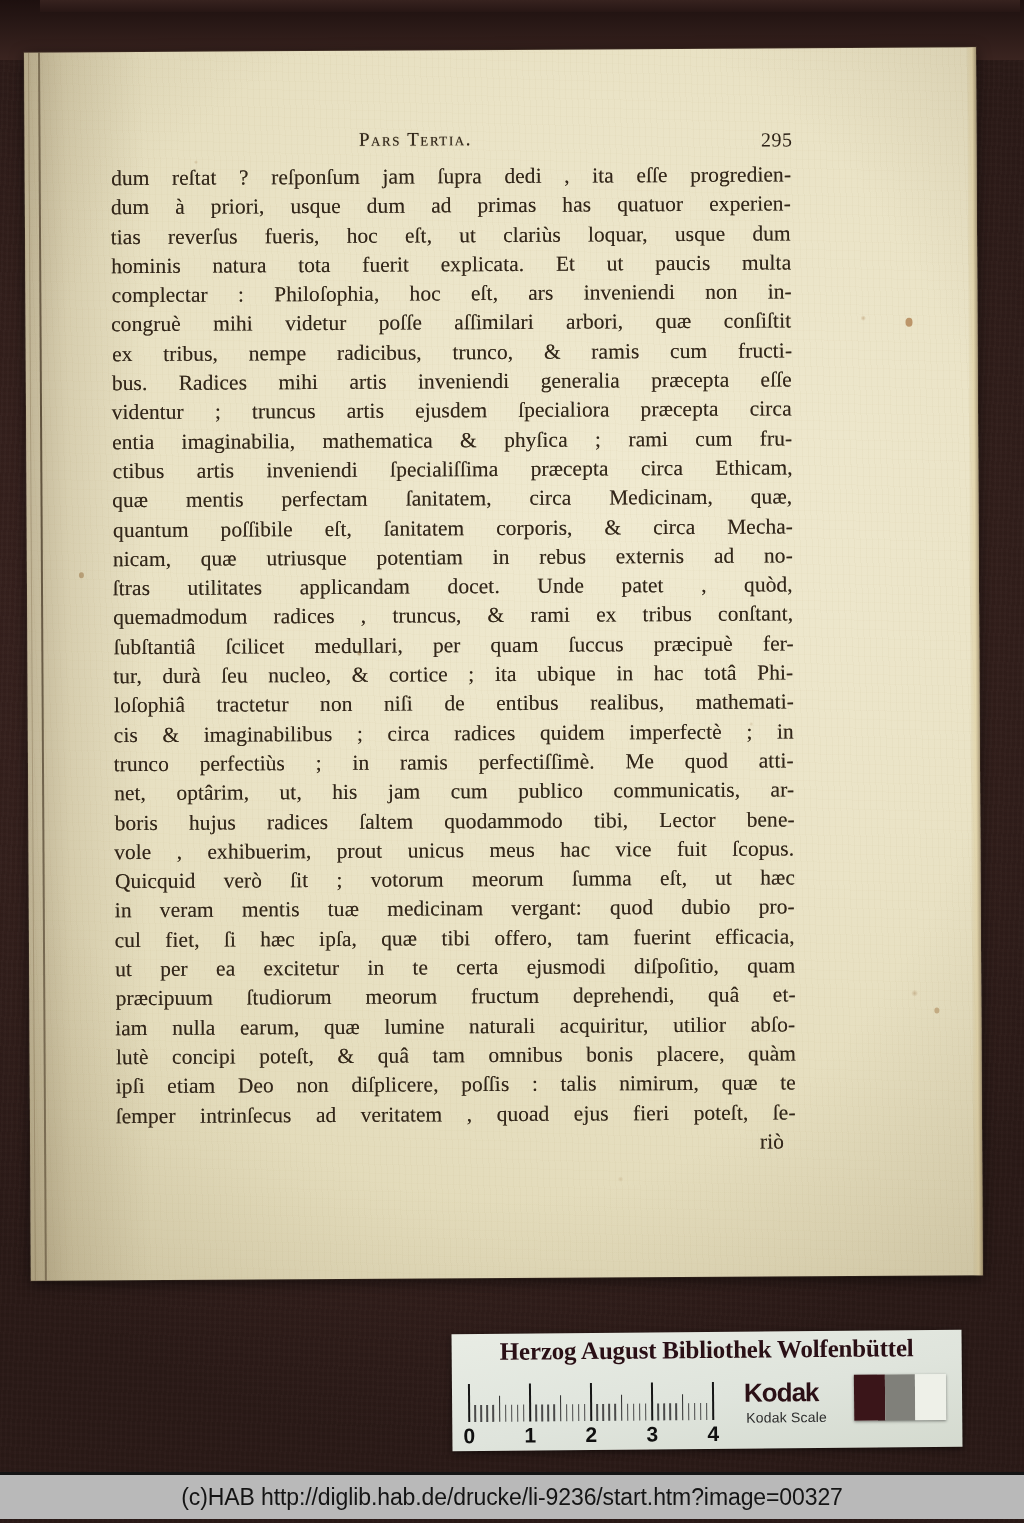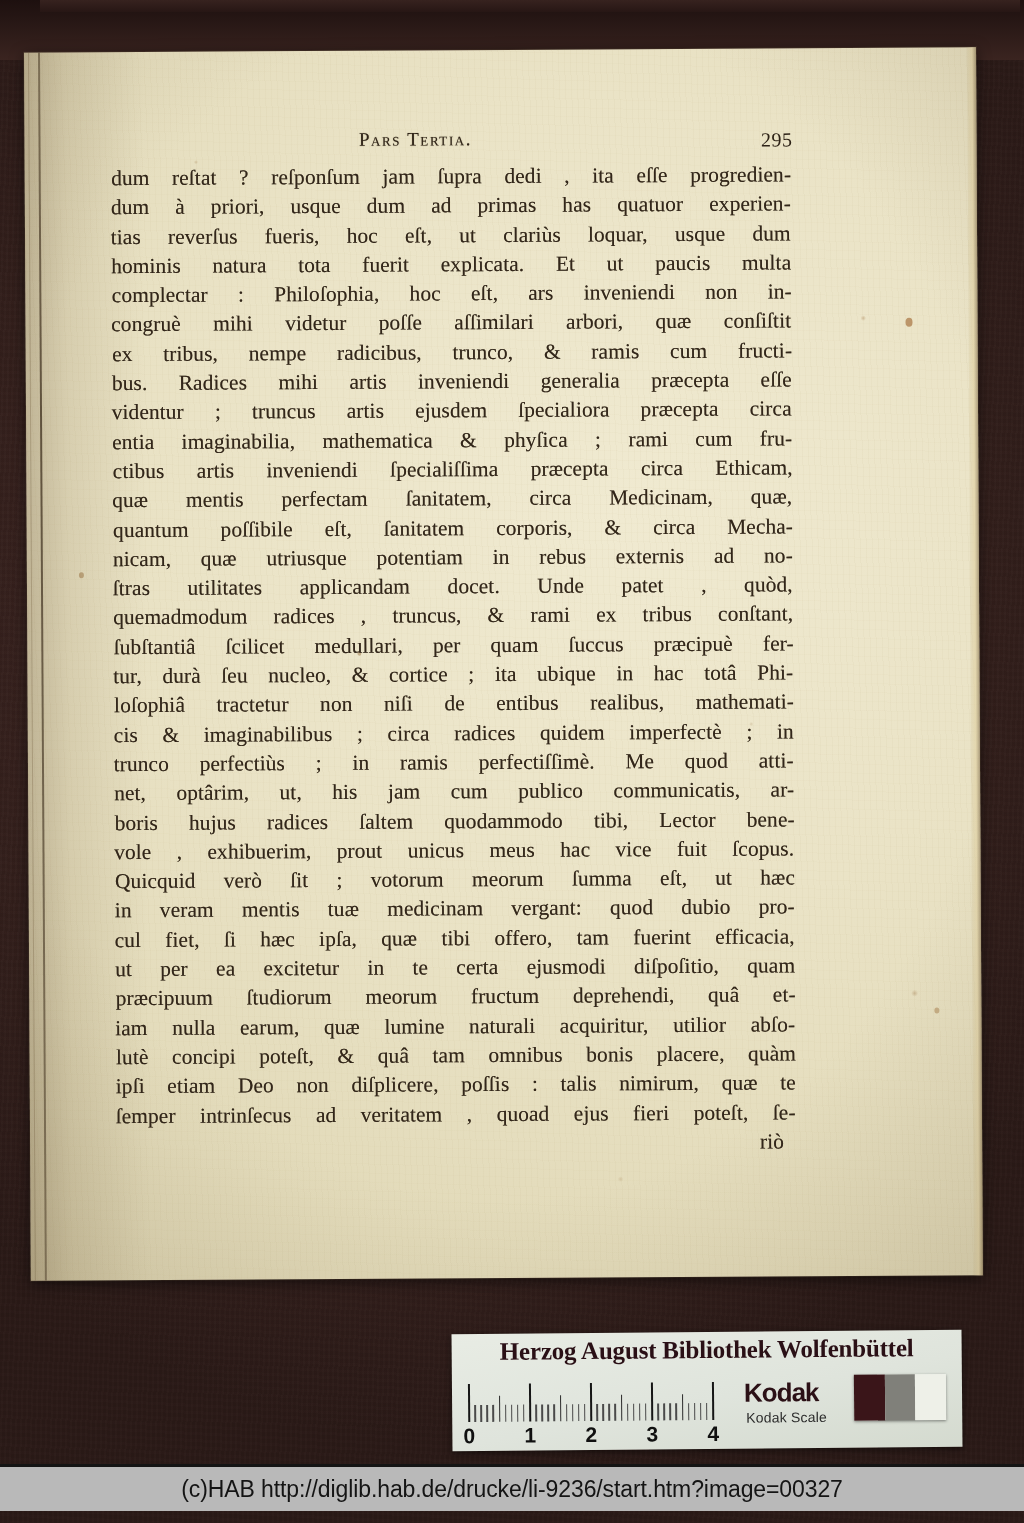--- a/index.html
+++ b/index.html
@@ -263,21 +263,21 @@
     height: 46px;
     display: flex;
     box-shadow: 0 1px 3px rgba(0,0,0,.45);
   }
   .patch { flex: 1 1 0; }
 
   
   #caption-bar {
     position: absolute;
     left: 0;
-    bottom: 12px;
+    bottom: 4px;
     width: 1024px;
     height: 47px;
     background: #b9b9b9;
     border-top: 3px solid #141414;
     display: flex;
     align-items: center;
     justify-content: center;
   }
   #caption-text {
     font-family: "Liberation Sans", sans-serif;

